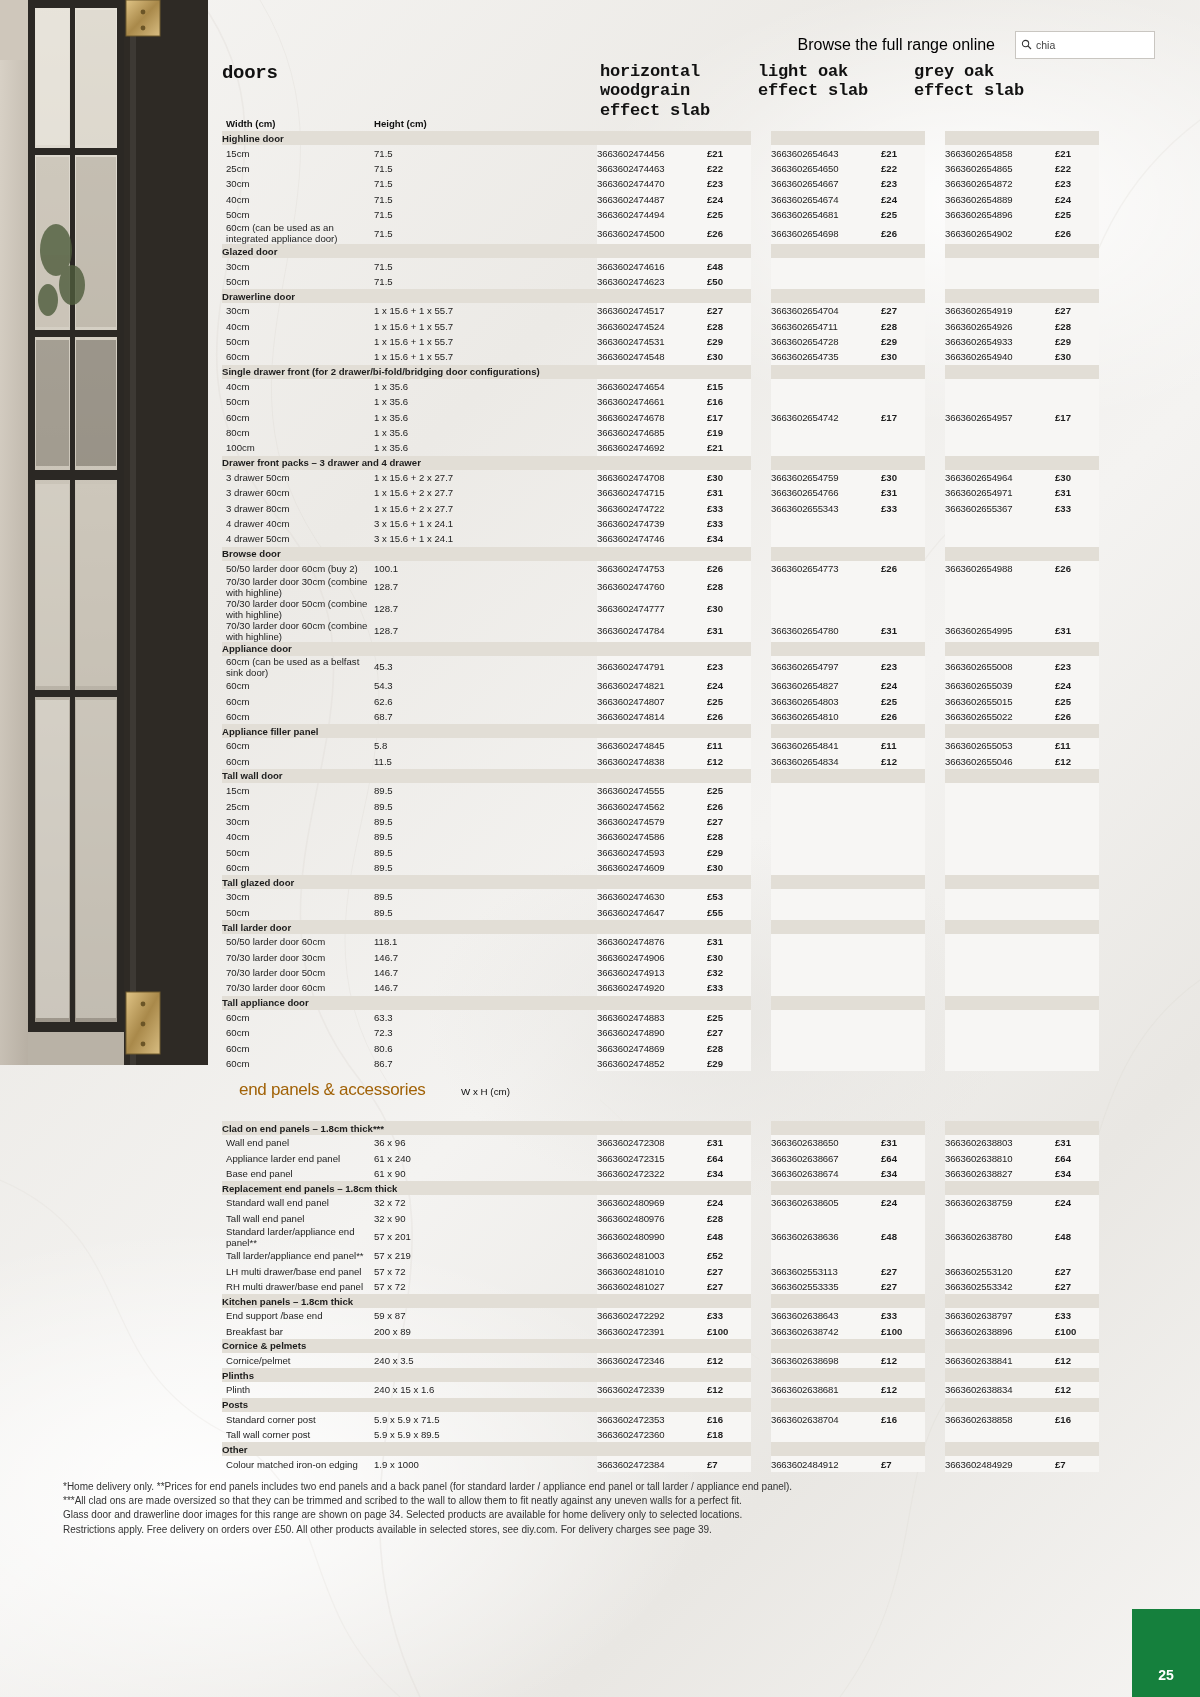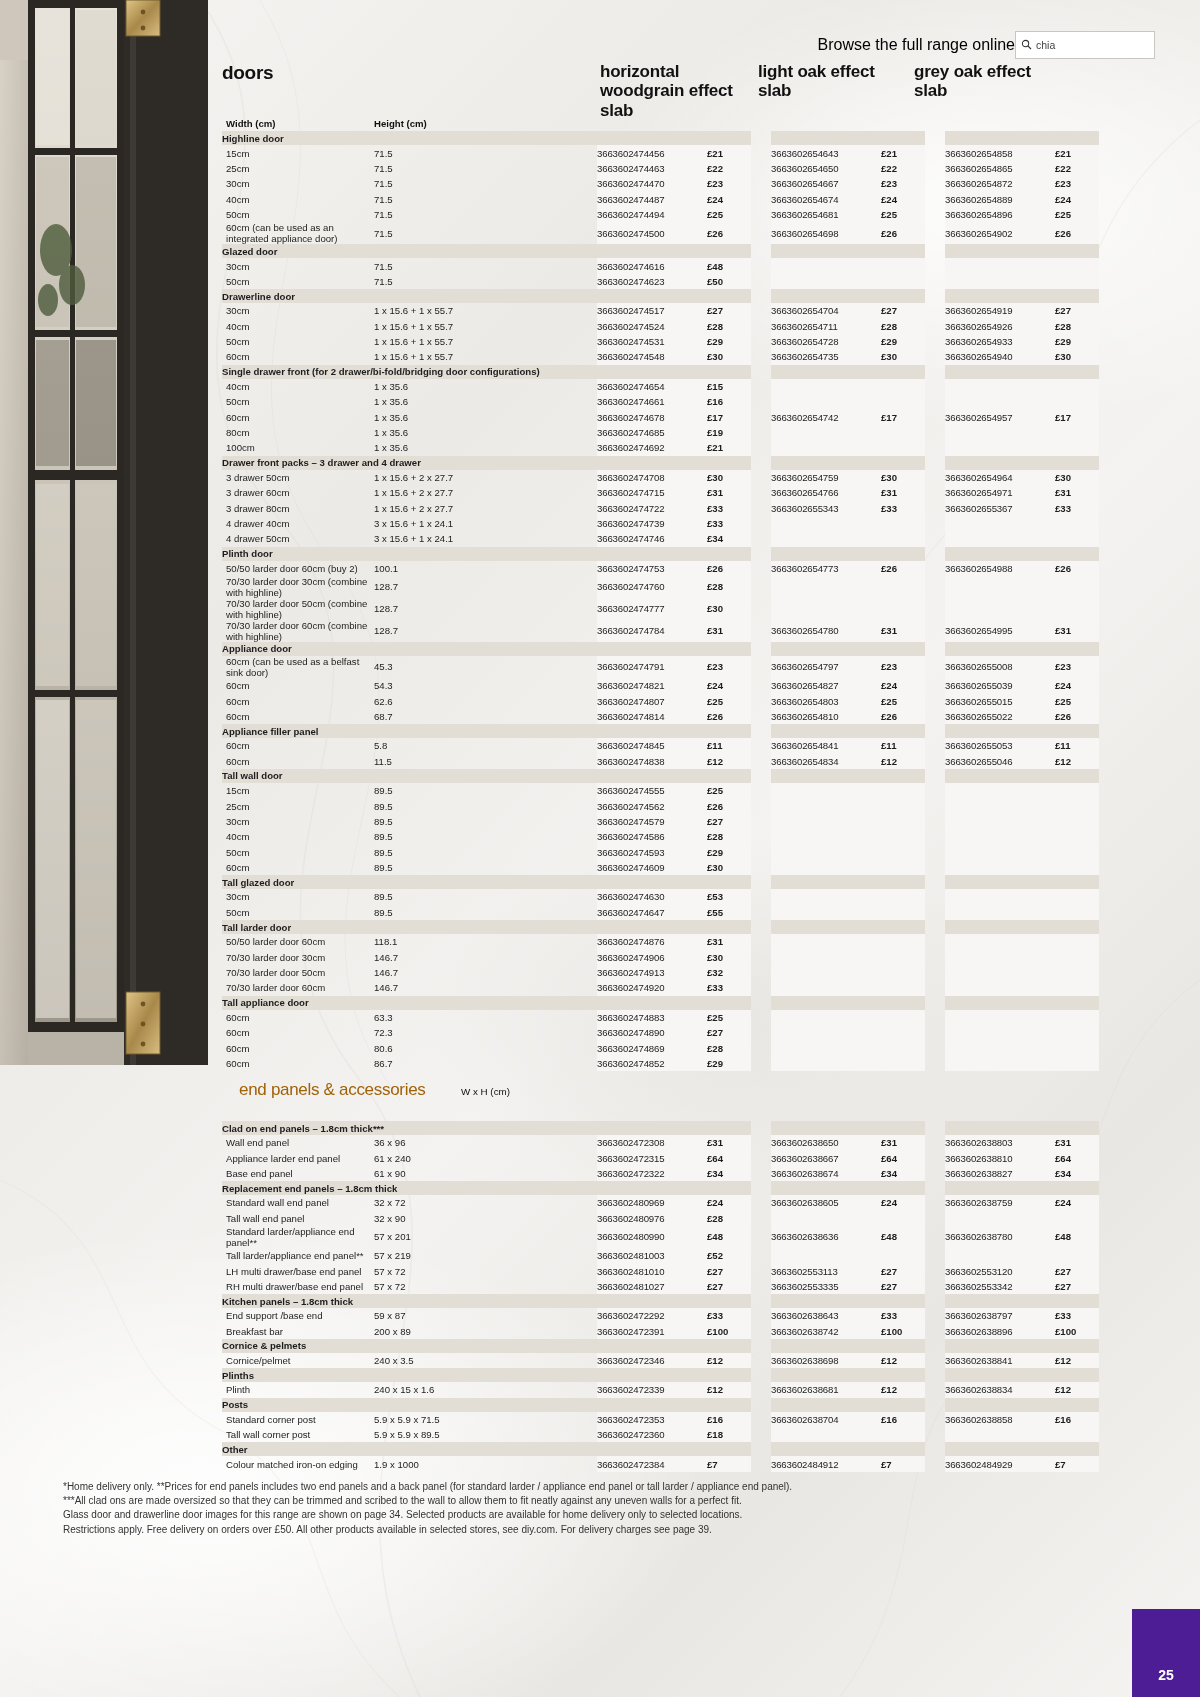--- a/index.html
+++ b/index.html
@@ -28,37 +28,37 @@
     background:#141414;
   }
   .photo-inner { position:absolute; inset:0; }
   
   .content {
     position:absolute; left:208px; top:0; width:992px; height:1697px;
   }
   
   .browse-row {
     position:absolute; right:45px; top:31px;
-    display:flex; align-items:center; gap:0;
+    display:flex; align-items:center; gap:20px;
   }
   .search-box {
     width:140px; height:27px; background:#fff; border:1px solid #c9c6c1;
     display:flex; align-items:center; gap:4px; padding:13px 5px;
     font-size:10.5px; color:#555;
   }
   .search-box .mag { flex:0 0 auto; }
   .search-text { color:#444; font-size:10.5px; }
 
   
   .tbl-wrap { position:absolute; left:14px; top:62px; width:845px; }
   h1.sec {
     font-size:19px; font-weight:bold; color:#111; margin:0;
     letter-spacing:-.3px;
   }
-  .col-heads { position:relative; height:54px; }
+  .col-heads { position:relative; height:54px;font-family:Liberation Mono, monospace; }
   .ch {
     position:absolute; top:0; font-size:17px; font-weight:bold; color:#111;
     line-height:1.14; letter-spacing:-.2px;
   }
   .ch.h1c { left:378px; width:140px; }
   .ch.h2c { left:536px; width:140px; }
   .ch.h3c { left:692px; width:140px; }
 
   table.price {
     border-collapse:collapse; width:832px; table-layout:fixed;
@@ -92,21 +92,21 @@
   .wh { font-size:9.8px; font-weight:normal; color:#111; margin-left:14px; }
 
   
   .footnotes {
     position:absolute; left:-145px; top:1480px; width:1000px;
     font-size:10px; line-height:1.42; color:#333;
   }
 
   .pagebox {
     position:absolute; right:0; bottom:0; width:68px; height:88px;
-    background:#4c1d95; color:#fff;
+    background:#15803d; color:#fff;
     display:flex; align-items:flex-end; justify-content:center;
     padding-bottom:14px; font-size:14px; font-weight:bold;
   }
 </style>
 </head>
 <body>
 
 <div class="marble">
   <svg class="veins" viewBox="0 0 1200 1697" preserveAspectRatio="none">
     <path d="M200 0 C330 180, 120 330, 280 520 C430 700, 200 880, 360 1080 C500 1260, 300 1450, 420 1697" fill="none" stroke="#d8d4cd" stroke-width="1.6" opacity=".55"></path>
@@ -576,21 +576,21 @@
             <td class="code shade">3663602474746</td>
             <td class="price shade">£34</td>
             <td></td>
             <td class="shade"></td>
             <td class="shade"></td>
             <td></td>
             <td class="shade"></td>
             <td class="shade"></td>
           </tr>
           <tr class="grp">
-            <td colspan="3" class="band">Plinth door</td>
+            <td colspan="3" class="band">Browse door</td>
             <td class="band"></td>
             <td class="band"></td>
             <td class="blank"></td>
             <td class="band"></td>
             <td class="band"></td>
             <td class="blank"></td>
             <td class="band"></td>
             <td class="band"></td>
           </tr>
           <tr class="row">

